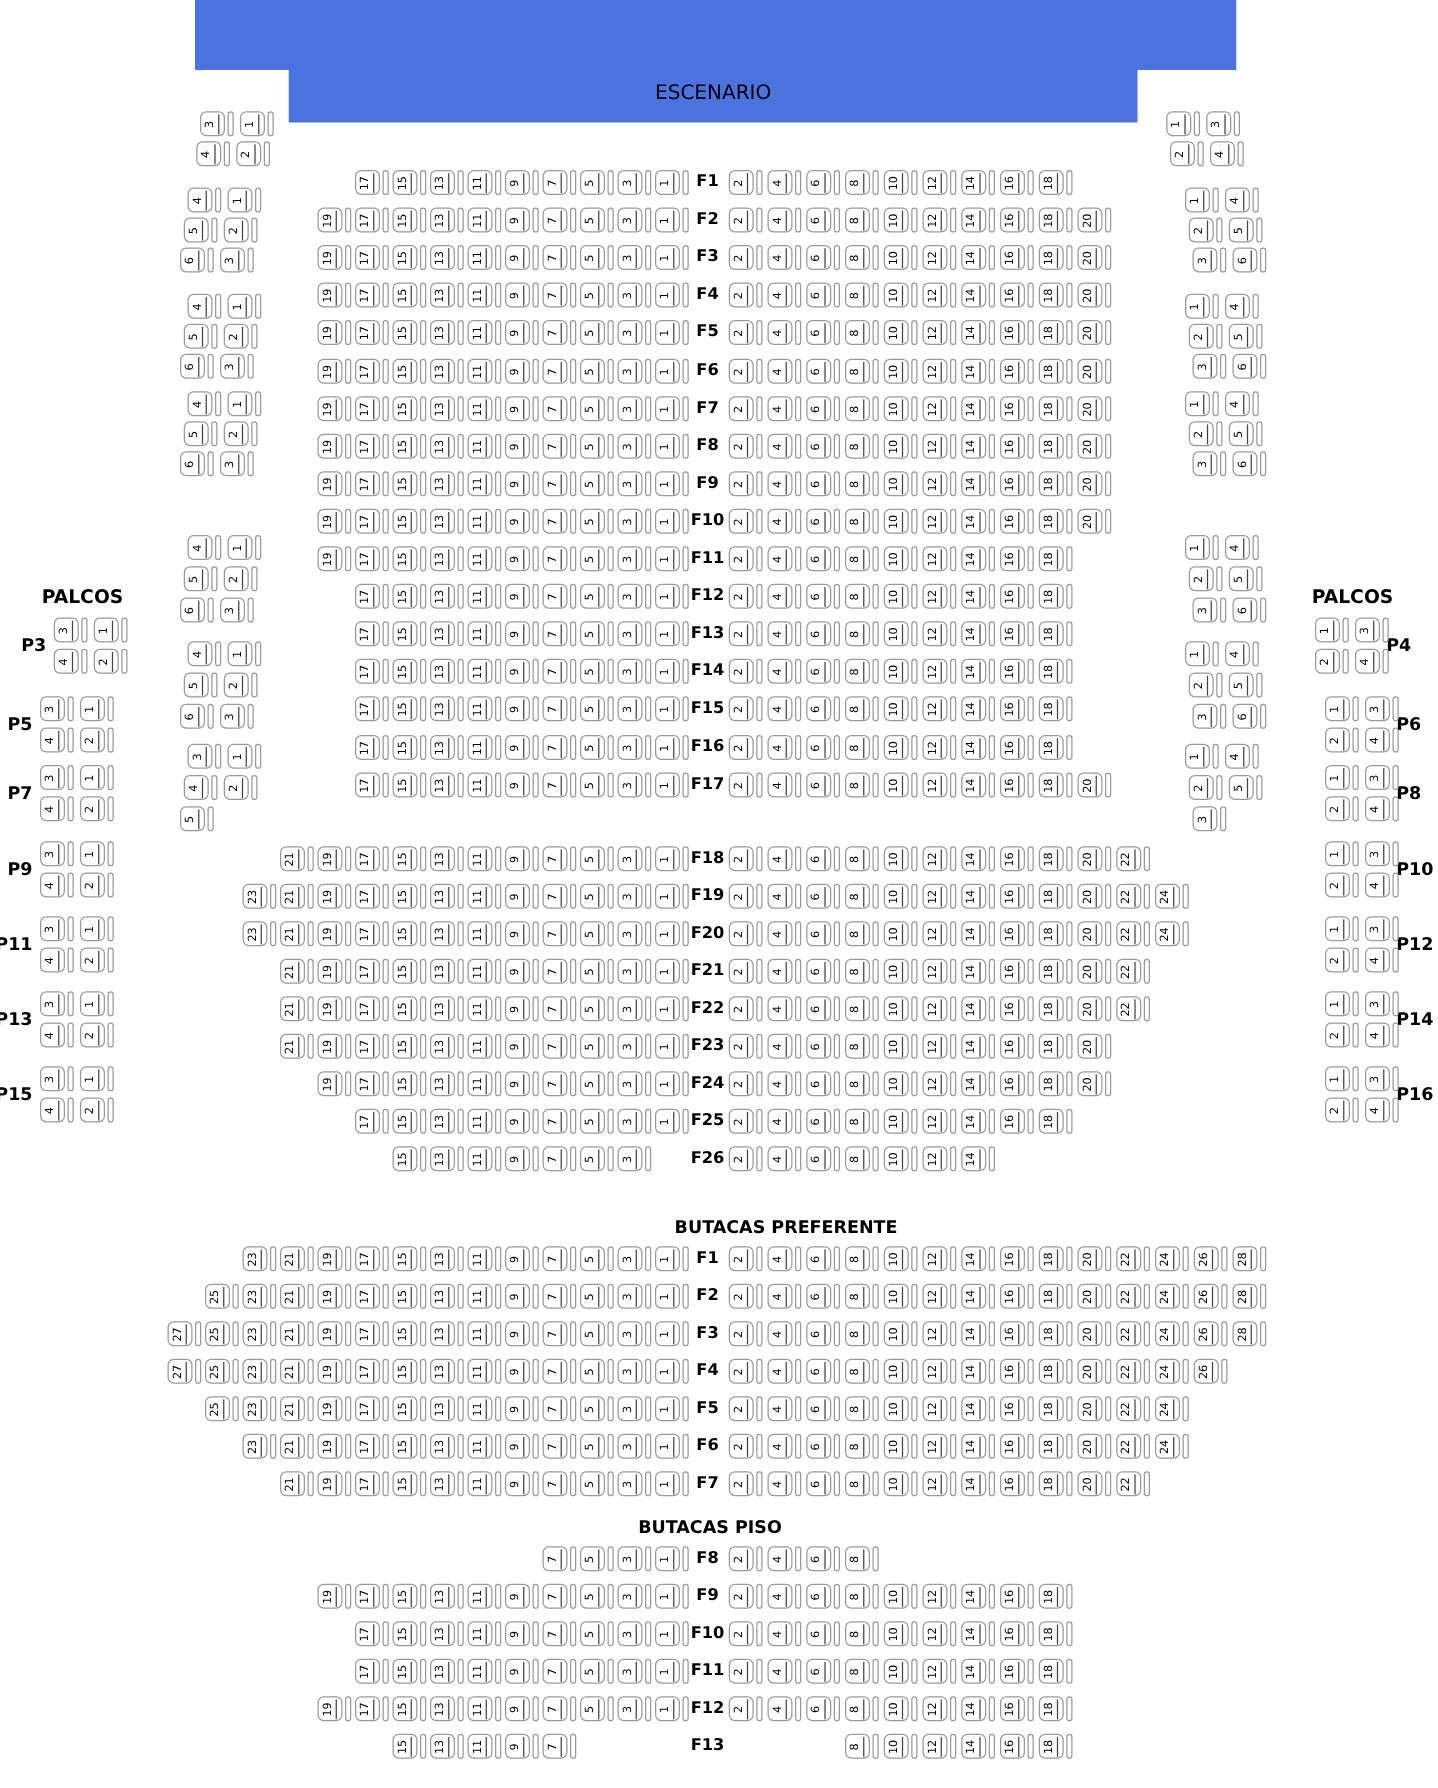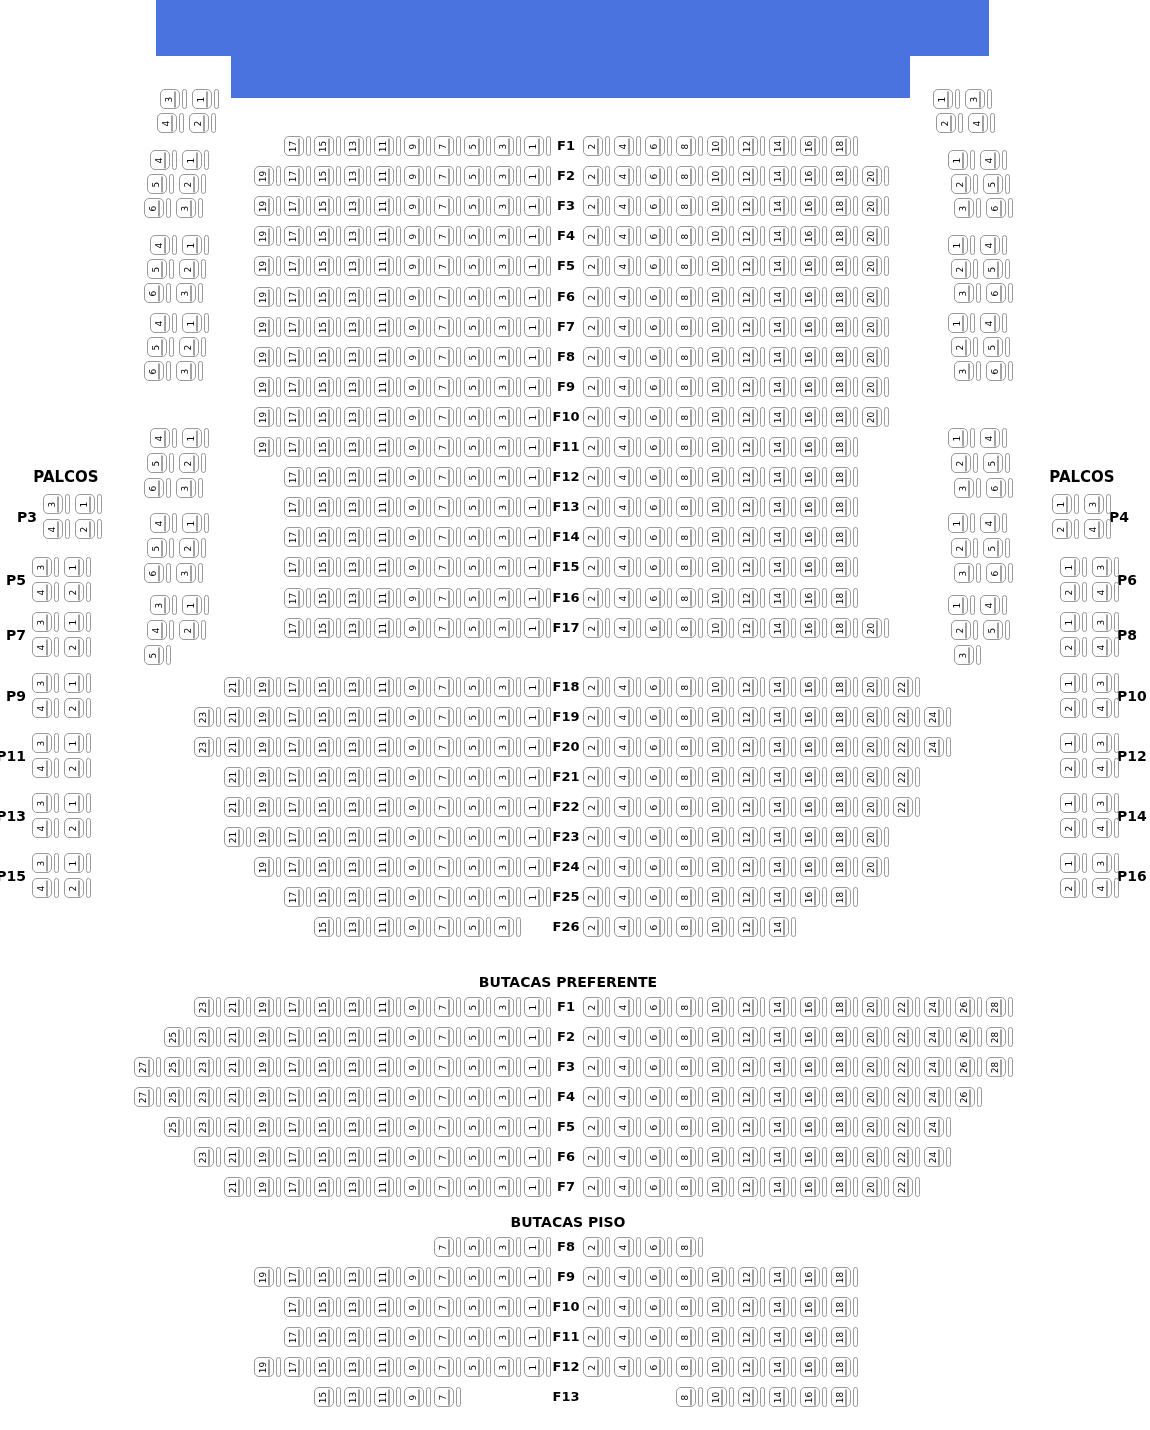--- a/index.html
+++ b/index.html
@@ -45,25 +45,26 @@
   .palcolabel {
     position:absolute; font-weight:bold; font-size:14px; color:#000;
   }
 </style>
 </head>
 <body>
 
 <div class="canvas" id="map">
   <div class="stage-top" style="background: rgb(75, 115, 224);"></div>
   <div class="stage-front" style="background: rgb(75, 115, 224);"></div>
+  <div class="stage-label">ESCENARIO</div>
 
   <div class="palcotitle" style="left:18px;  top:468px; width:96px;">PALCOS</div>
   <div class="palcotitle" style="left:1034px; top:468px; width:96px;">PALCOS</div>
 
-  <div class="sectitle" style="left:418px; top:974px;  width:300px;">BUTACAS PREFERENTE</div>
+  <div class="sectitle" style="left:418px; top:974px;  width:300px;text-align:right;">BUTACAS PREFERENTE</div>
   <div class="sectitle" style="left:418px; top:1214px; width:300px;">BUTACAS PISO</div>
 <div class="rowlabel" style="left: 547px; top: 138px;">F1</div>
     <div class="seat" style="left: 284px; top: 136px;">
       <div class="sbox">
         <span class="num">17</span>
       </div>
       <div class="sarm"></div>
     </div>
     <div class="seat" style="left: 314px; top: 136px;">
       <div class="sbox">

